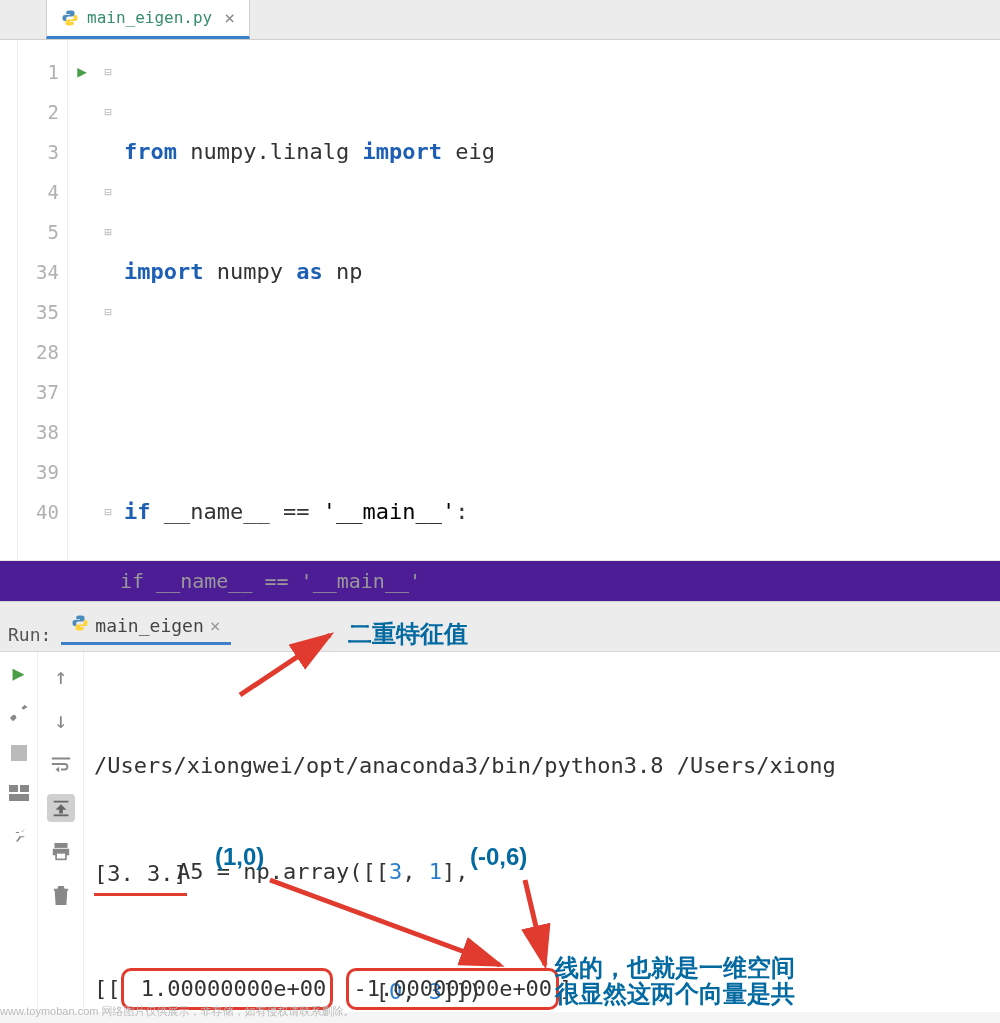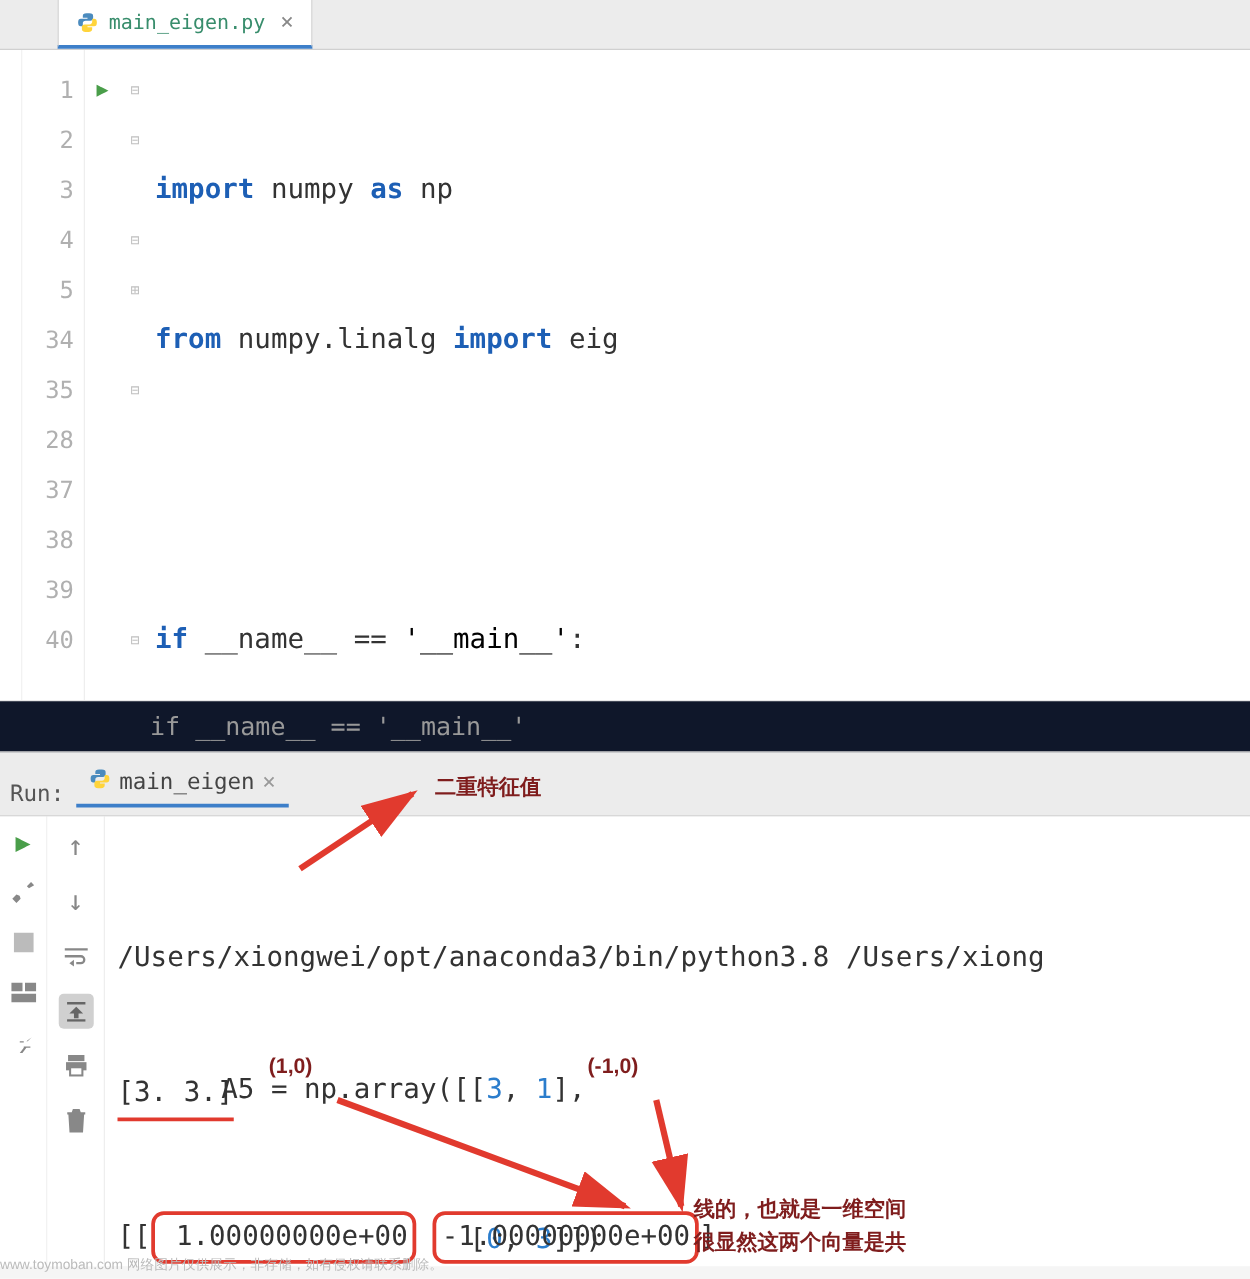--- a/index.html
+++ b/index.html
@@ -94,21 +94,21 @@
 .num { color: #2b7dcc; }
 .txt { color: #333; }
 .ellipsis-box {
   background: #e6f3e6;
   padding: 0 6px;
   border-radius: 3px;
   color: #888;
 }
 
 .breadcrumb {
-  background: #0f172a;
+  background: #4c1d95;
   border-top: 1px solid #e8e8e8;
   border-bottom: 1px solid #d0d0d0;
   padding: 8px 0 8px 120px;
   font-size: 20px;
   color: #999;
 }
 
 .run-header {
   background: #ececec;
   border-bottom: 1px solid #d8d8d8;
@@ -171,23 +171,23 @@
 .underline-red { border-bottom: 3px solid #e13a2e; display: inline-block; padding-bottom: 1px; }
 .red-box {
   border: 3px solid #e13a2e;
   border-radius: 10px;
   padding: 0 4px;
   display: inline-block;
 }
 
 .annot {
   position: absolute;
-  color: #7f1d1d;
+  color: #0369a1;
   font-weight: 700;
-  font-size: 17px;
+  font-size: 24px;
   font-family: "Microsoft YaHei", sans-serif;
   pointer-events: none;
 }
 svg.arrow { position: absolute; pointer-events: none; }
 .footer-note {
   position: absolute;
   bottom: 4px;
   left: 0;
   font-size: 11px;
   color: #bbb;
@@ -238,22 +238,22 @@
     <span>⊞</span>
     <span></span>
     <span>⊟</span>
     <span></span>
     <span></span>
     <span></span>
     <span></span>
     <span>⊟</span>
   </div>
   <div class="code">
+    <div class="code-line"><span class="kw">from</span> <span class="txt">numpy.linalg</span> <span class="kw">import</span> <span class="txt">eig</span></div>
     <div class="code-line"><span class="kw">import</span> <span class="txt">numpy</span> <span class="kw">as</span> <span class="txt">np</span></div>
-    <div class="code-line"><span class="kw">from</span> <span class="txt">numpy.linalg</span> <span class="kw">import</span> <span class="txt">eig</span></div>
     <div class="code-line"></div>
     <div class="code-line"><span class="kw">if</span> <span class="txt">__name__</span> <span class="txt">==</span> <span class="str">'__main__'</span><span class="txt">:</span></div>
     <div class="code-line">    <span class="ellipsis-box">...</span></div>
     <div class="code-line"></div>
     <div class="code-line"><span class="txt">    A5 = np.array([[</span><span class="num">3</span><span class="txt">, </span><span class="num">1</span><span class="txt">],</span></div>
     <div class="code-line"><span class="txt">                   [</span><span class="num">0</span><span class="txt">, </span><span class="num">3</span><span class="txt">]])</span></div>
     
     
     
     
@@ -346,21 +346,21 @@
 <svg class="arrow" style="left:220px; top:625px;" width="120" height="80">
   <defs>
       <marker id="ah1" markerWidth="10" markerHeight="10" refX="8" refY="3" orient="auto">
         <path d="M0,0 L0,6 L9,3 z" fill="#e13a2e"></path>
       </marker>
     </defs>
   <line x1="20" y1="70" x2="110" y2="10" stroke="#e13a2e" stroke-width="5" marker-end="url(#ah1)"></line>
 </svg>
 
 <div class="annot" style="left:215px; top:843px;">(1,0)</div>
-<div class="annot" style="left:470px; top:843px;">(-1,0)</div>
+<div class="annot" style="left:470px; top:843px;">(-0,6)</div>
 
 <svg class="arrow" style="left:260px; top:870px;" width="260" height="110">
   <defs>
       <marker id="ah2" markerWidth="10" markerHeight="10" refX="8" refY="3" orient="auto">
         <path d="M0,0 L0,6 L9,3 z" fill="#e13a2e"></path>
       </marker>
     </defs>
   <line x1="10" y1="10" x2="240" y2="95" stroke="#e13a2e" stroke-width="5" marker-end="url(#ah2)"></line>
 </svg>
 <svg class="arrow" style="left:505px; top:870px;" width="80" height="110">

